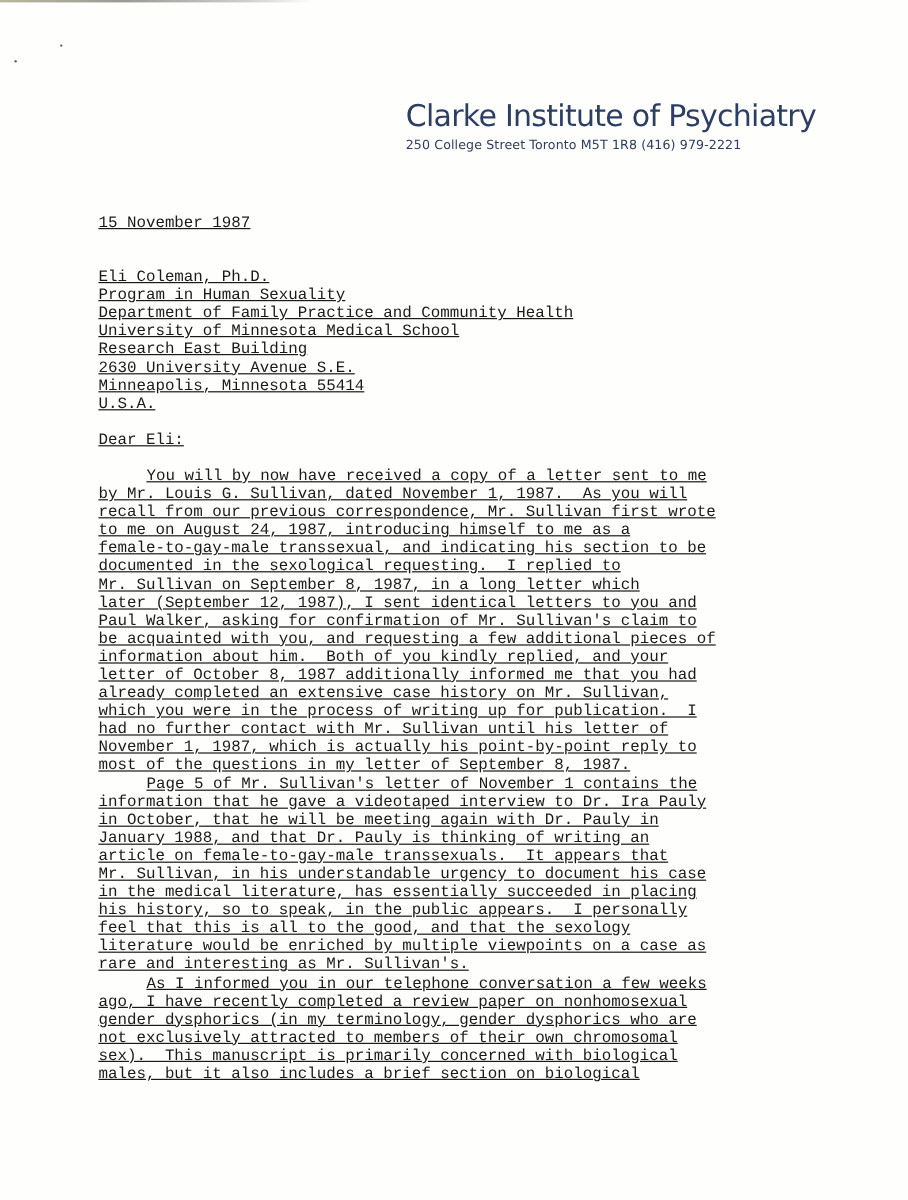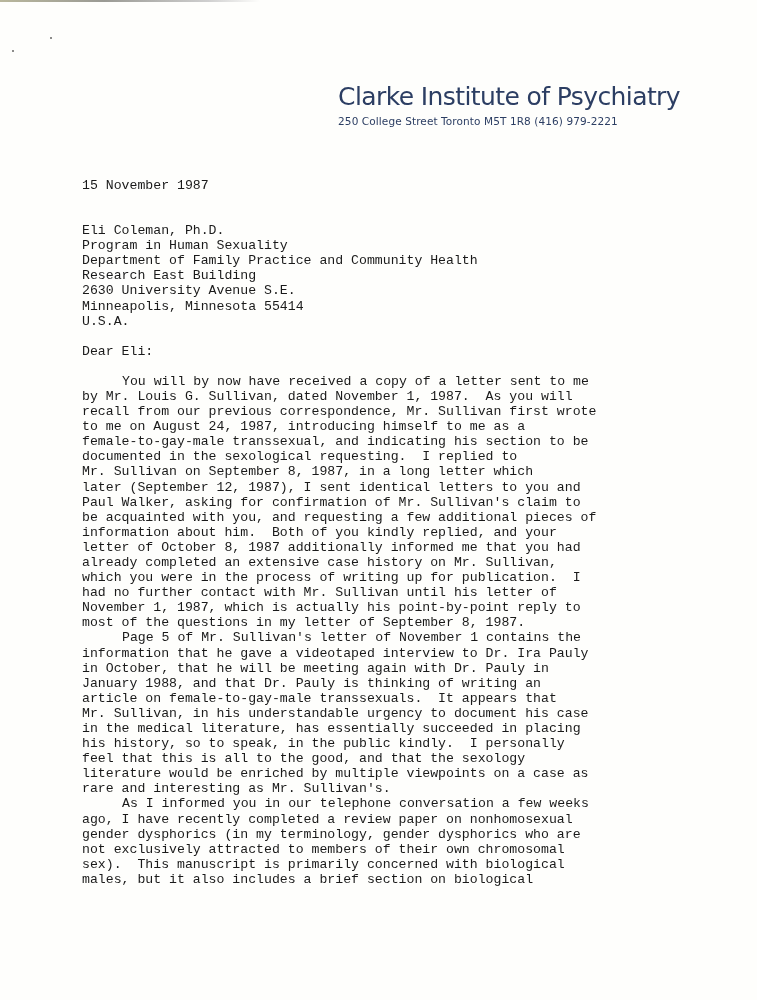--- a/index.html
+++ b/index.html
@@ -57,20 +57,21 @@
       top: 178px;
       width: 620px;
       color: #1a1a1a;
       font-family: "Liberation Mono", "DejaVu Sans Mono", monospace;
       font-size: 13.2px;
       line-height: 15.1px;
     }
     .line {
       white-space: pre;
       display: block;
+      text-decoration: underline;
     }
     .date {
       margin-bottom: 30px;
     }
     .address {
       margin-bottom: 15px;
     }
     .salutation {
       margin-bottom: 15px;
     }
@@ -90,20 +91,21 @@
   <div class="org-address">250 College Street  Toronto M5T 1R8  (416) 979-2221</div>
 </div>
 
 <div class="letter">
   <div class="line date">15 November 1987</div>
 
   <div class="address">
     <span class="line">Eli Coleman, Ph.D.</span>
     <span class="line">Program in Human Sexuality</span>
     <span class="line">Department of Family Practice and Community Health</span>
+    <span class="line">University of Minnesota Medical School</span>
     <span class="line">Research East Building</span>
     <span class="line">2630 University Avenue S.E.</span>
     <span class="line">Minneapolis, Minnesota 55414</span>
     <span class="line">U.S.A.</span>
   </div>
 
   <div class="line salutation">Dear Eli:</div>
 
   <div class="paragraph">
     <span class="line indent">You will by now have received a copy of a letter sent to me</span>
@@ -126,21 +128,21 @@
   </div>
 
   <div class="paragraph">
     <span class="line indent">Page 5 of Mr. Sullivan's letter of November 1 contains the</span>
     <span class="line">information that he gave a videotaped interview to Dr. Ira Pauly</span>
     <span class="line">in October, that he will be meeting again with Dr. Pauly in</span>
     <span class="line">January 1988, and that Dr. Pauly is thinking of writing an</span>
     <span class="line">article on female-to-gay-male transsexuals.  It appears that</span>
     <span class="line">Mr. Sullivan, in his understandable urgency to document his case</span>
     <span class="line">in the medical literature, has essentially succeeded in placing</span>
-    <span class="line">his history, so to speak, in the public kindly.  I personally</span>
+    <span class="line">his history, so to speak, in the public appears.  I personally</span>
     <span class="line">feel that this is all to the good, and that the sexology</span>
     <span class="line">literature would be enriched by multiple viewpoints on a case as</span>
     <span class="line">rare and interesting as Mr. Sullivan's.</span>
   </div>
 
   <div class="paragraph">
     <span class="line indent">As I informed you in our telephone conversation a few weeks</span>
     <span class="line">ago, I have recently completed a review paper on nonhomosexual</span>
     <span class="line">gender dysphorics (in my terminology, gender dysphorics who are</span>
     <span class="line">not exclusively attracted to members of their own chromosomal</span>

